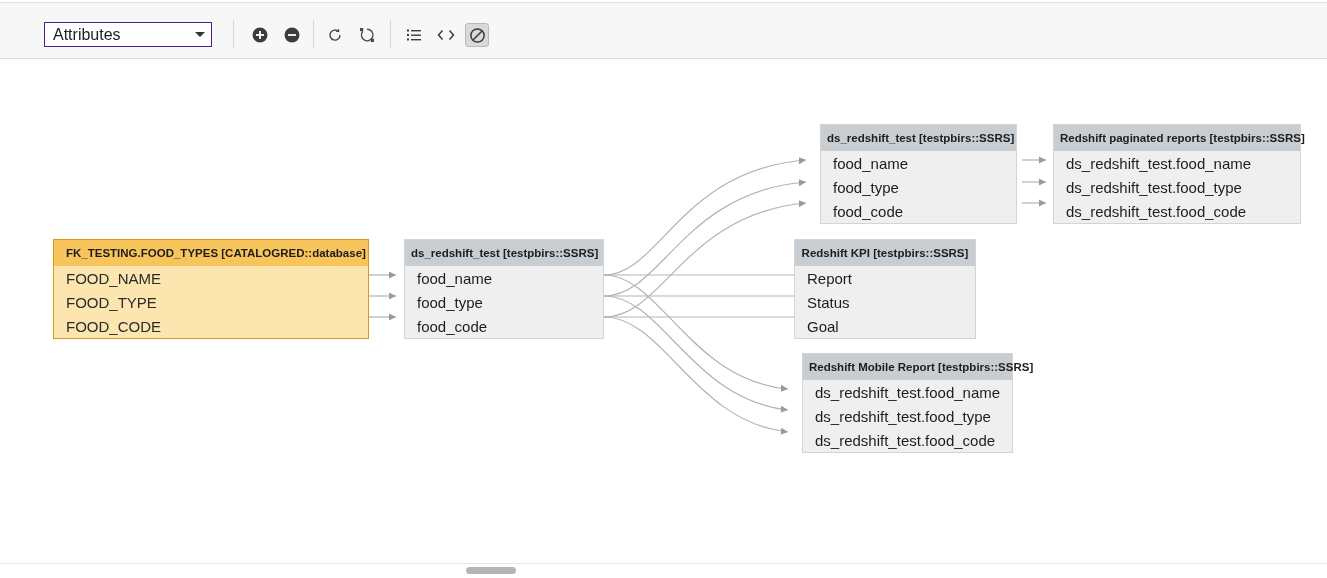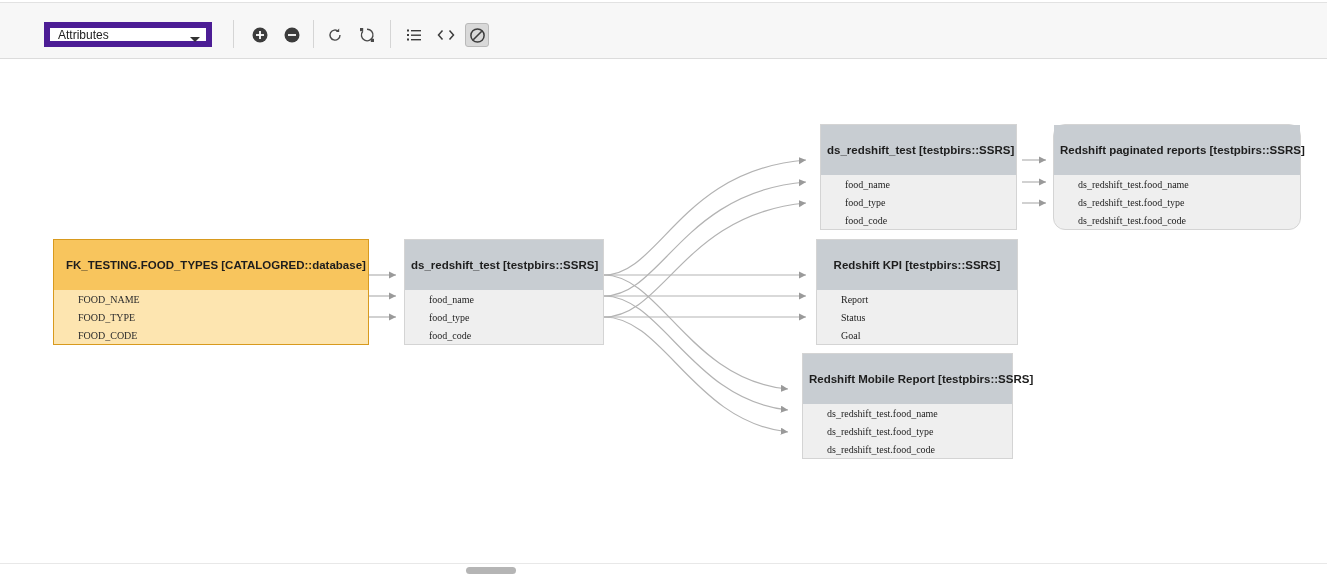--- a/index.html
+++ b/index.html
@@ -33,23 +33,23 @@
     background: #ffffff;
     border-bottom: 1px solid #e2e2e2;
   }
   .select-box {
     position: absolute;
     left: 44px;
     top: 22px;
     width: 168px;
     height: 25px;
     background: #ffffff;
-    border: 6px solid #4c1d95;
-    box-sizing: border-box;
-    font-size: 12px;
+    border: 1px solid #4c1d95;
+    box-sizing: border-box;
+    font-size: 16px;
     color: #222;
     display: flex;
     align-items: center;
     padding-left: 8px;
   }
   .select-arrow {
     position: absolute;
     right: 0; top: 0;
     width: 22px;
     height: 23px;
@@ -95,31 +95,30 @@
     box-sizing: border-box;
     background: #efefef;
     border: 1px solid #d4d4d4;
   }
   .node-header {
     background: #c8cdd2;
     font-size: 11.5px;
     font-weight: bold;
     color: #1d1d1d;
     text-align: center;
-    padding: 19px 6px;
+    padding: 7px 6px;
     box-sizing: border-box;
     white-space: nowrap;
   }
   .node-row {
-    font-size: 10px;
+    font-size: 15px;
     color: #1d1d1d;
-    padding: 4px 10px 3px 24px;
+    padding: 4px 10px 3px 12px;
     box-sizing: border-box;
     white-space: nowrap;
-    font-family: Liberation Serif, serif;
   }
   .node.highlight {
     border: 1px solid #d89a1e;
     background: #fde5b0;
   }
   .node.highlight .node-header {
     background: #f8c55d;
     color: #1d1d1d;
     text-align: left;
     padding-left: 12px;
@@ -276,28 +275,28 @@
     <div class="node-row">food_code</div>
   </div>
 
   <div class="node" style="left:820px; top:124px; width:197px;">
     <div class="node-header">ds_redshift_test [testpbirs::SSRS]</div>
     <div class="node-row">food_name</div>
     <div class="node-row">food_type</div>
     <div class="node-row">food_code</div>
   </div>
 
-  <div class="node" style="left:1053px; top:124px; width:248px;border-radius:12px;">
+  <div class="node" style="left:1053px; top:124px; width:248px;">
     <div class="node-header">Redshift paginated reports [testpbirs::SSRS]</div>
     <div class="node-row">ds_redshift_test.food_name</div>
     <div class="node-row">ds_redshift_test.food_type</div>
     <div class="node-row">ds_redshift_test.food_code</div>
   </div>
 
-  <div class="node" style="left:816px; top:239px; width:202px;">
+  <div class="node" style="left:794px; top:239px; width:182px;">
     <div class="node-header">Redshift KPI [testpbirs::SSRS]</div>
     <div class="node-row">Report</div>
     <div class="node-row">Status</div>
     <div class="node-row">Goal</div>
   </div>
 
   <div class="node" style="left:802px; top:353px; width:211px;">
     <div class="node-header">Redshift Mobile Report [testpbirs::SSRS]</div>
     <div class="node-row">ds_redshift_test.food_name</div>
     <div class="node-row">ds_redshift_test.food_type</div>

